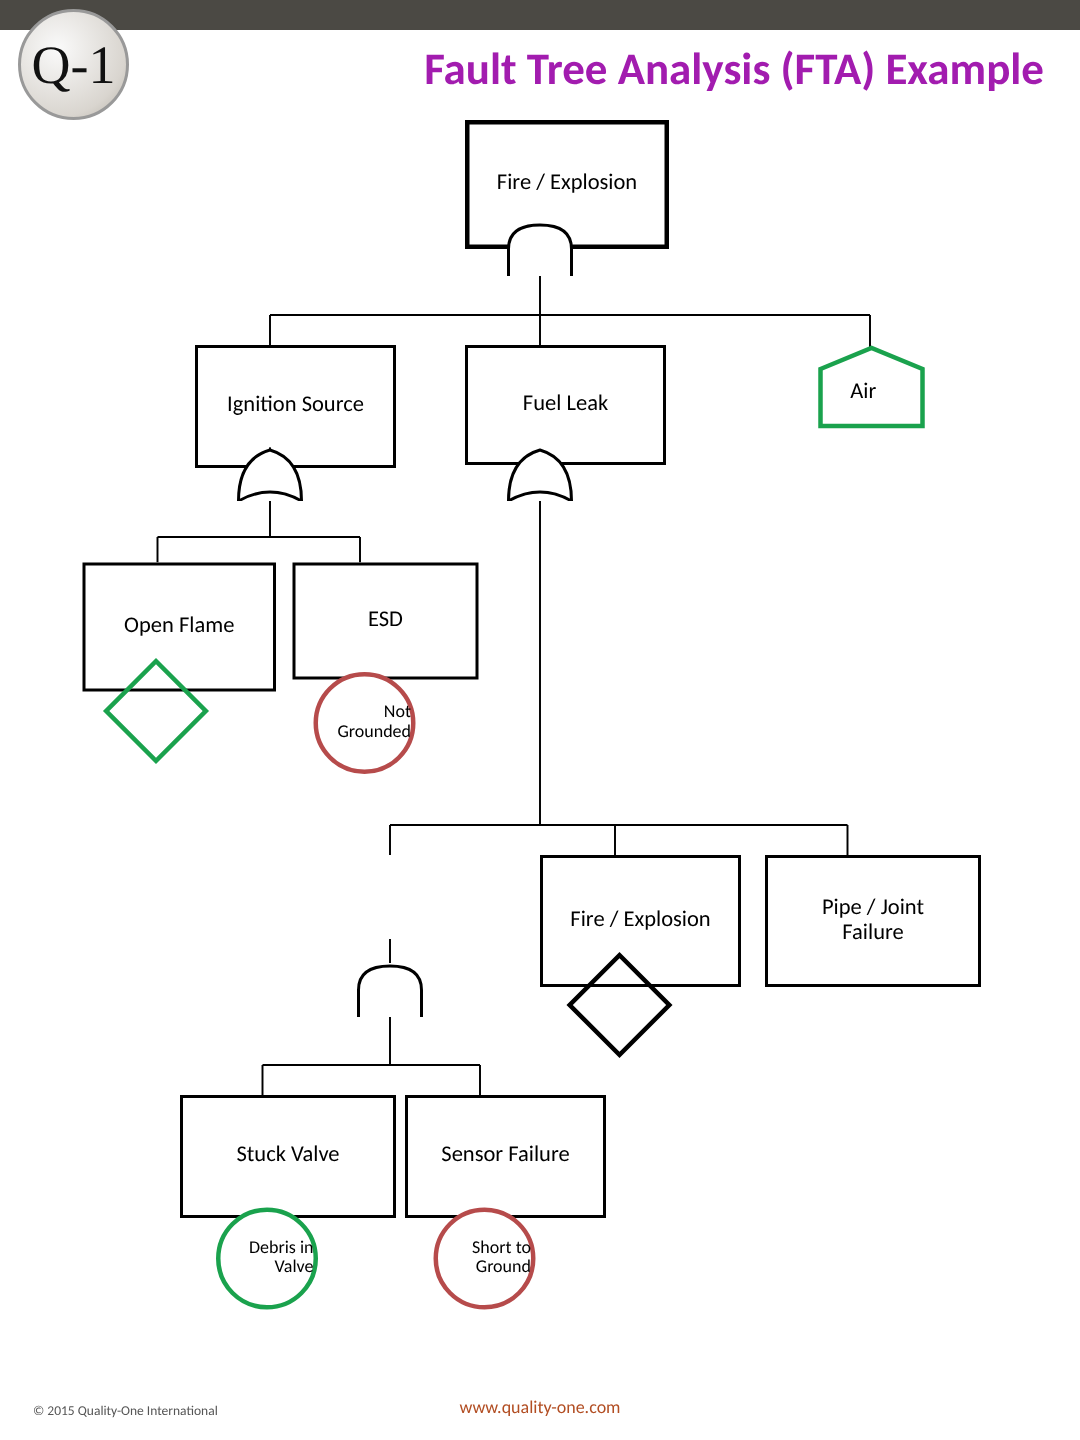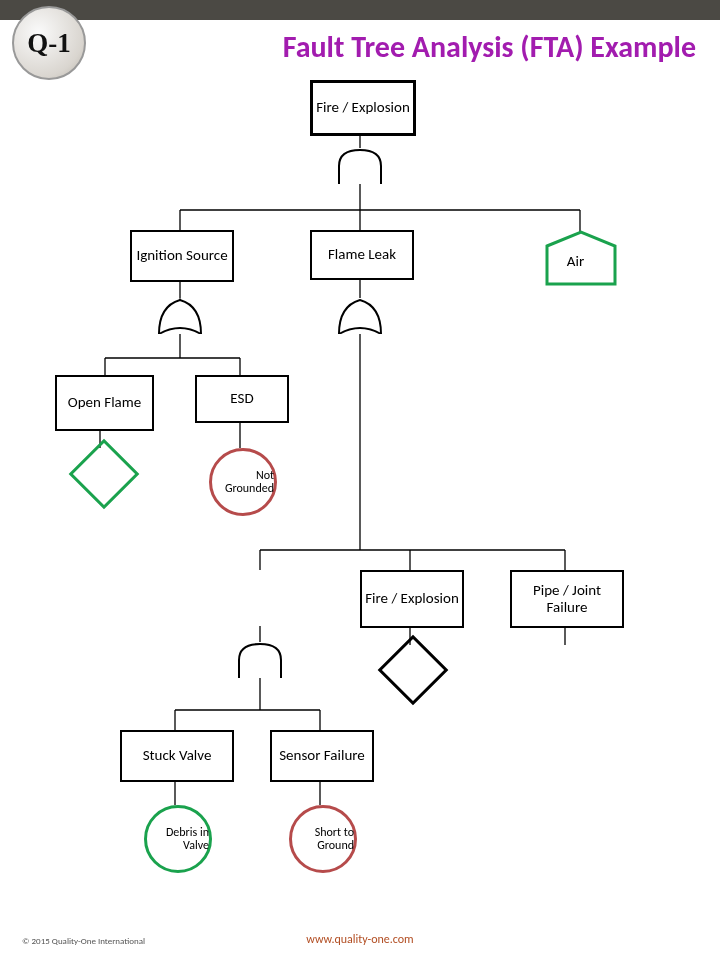--- a/index.html
+++ b/index.html
@@ -1,25 +1,25 @@
 <!DOCTYPE html>
 <html><head>
 <meta charset="utf-8">
 <style>
   html,body{margin:0;padding:0;background:#fff;font-family:"Calibri","Segoe UI",sans-serif;color:#000}
   .page{width:720px;height:960px;position:relative;background:#fff}
   .topbar{height:20px;background:#4b4944}
   .logo{position:absolute;left:12px;top:6px;width:70px;height:70px;border-radius:50%;
     background:radial-gradient(circle at 35% 35%,#fafafa,#d9d5cf 70%,#b6b1a7);
-    border:2px solid #999;font-weight:bold;font-size:27px;font-family:Georgia,serif;
+    border:2px solid #999;font-weight:normal;font-size:36px;font-family:Georgia,serif;
     display:flex;align-items:center;justify-content:center;color:#111}
   .title{position:absolute;top:28px;right:24px;font-size:30px;font-weight:bold;color:#a21caf}
   .diagram{position:absolute;left:0;top:70px;width:720px;height:870px}
   .box{position:absolute;border:2px solid #000;background:#fff;display:flex;align-items:center;
-    justify-content:center;text-align:center;font-size:15px;padding:0;line-height:1.15}
+    justify-content:center;text-align:center;font-size:15px;padding:15px;line-height:1.15}
   .thick{border-width:3px}
   .and-gate,.or-gate{position:absolute;width:46px;height:36px}
   .and-gate svg,.or-gate svg{width:46px;height:36px;display:block}
   .circle{position:absolute;width:62px;height:62px;border:3px solid;border-radius:50%;background:#fff;
     display:flex;align-items:center;justify-content:center;text-align:right;font-size:12px;line-height:1.1}
   .red{border-color:#b64b4b}
   .green{border-color:#1aa24d}
   .diamond{position:absolute;width:62px;height:62px}
   .diamond .d{width:44px;height:44px;border:3px solid;transform:rotate(45deg);margin:9px}
   .footer-l{position:absolute;left:22px;bottom:14px;font-size:9px;color:#555}
@@ -81,21 +81,21 @@
 
     <div class="box thick" style="left:310px;top:10px;width:100px;height:50px">Fire / Explosion</div>
 
     <div class="and-gate" style="left:337px;top:78px">
       <svg viewBox="0 0 46 36">
           <path d="M2 36 V18 Q2 2 23 2 Q44 2 44 18 V36" fill="#fff" stroke="#000" stroke-width="2"></path>
         </svg>
     </div>
 
     <div class="box" style="left:130px;top:160px;width:100px;height:48px">Ignition Source</div>
-    <div class="box" style="left:310px;top:160px;width:100px;height:46px">Flame Leak</div>
+    <div class="box" style="left:310px;top:160px;width:100px;height:46px">Fuel Leak</div>
 
     <div style="position:absolute;left:545px;top:160px;width:70px;height:50px">
       <svg width="72" height="56" viewBox="0 0 72 56" style="overflow:visible">
         <polygon points="2,16 36,2 70,16 70,54 2,54" fill="#fff" stroke="#1aa24d" stroke-width="3"></polygon>
       </svg>
       <div style="position:absolute;left:0;top:22px;width:61px;text-align:center;font-size:15px">Air</div>
     </div>
 
     <div class="or-gate" style="left:157px;top:228px">
       <svg viewBox="0 0 46 36">

